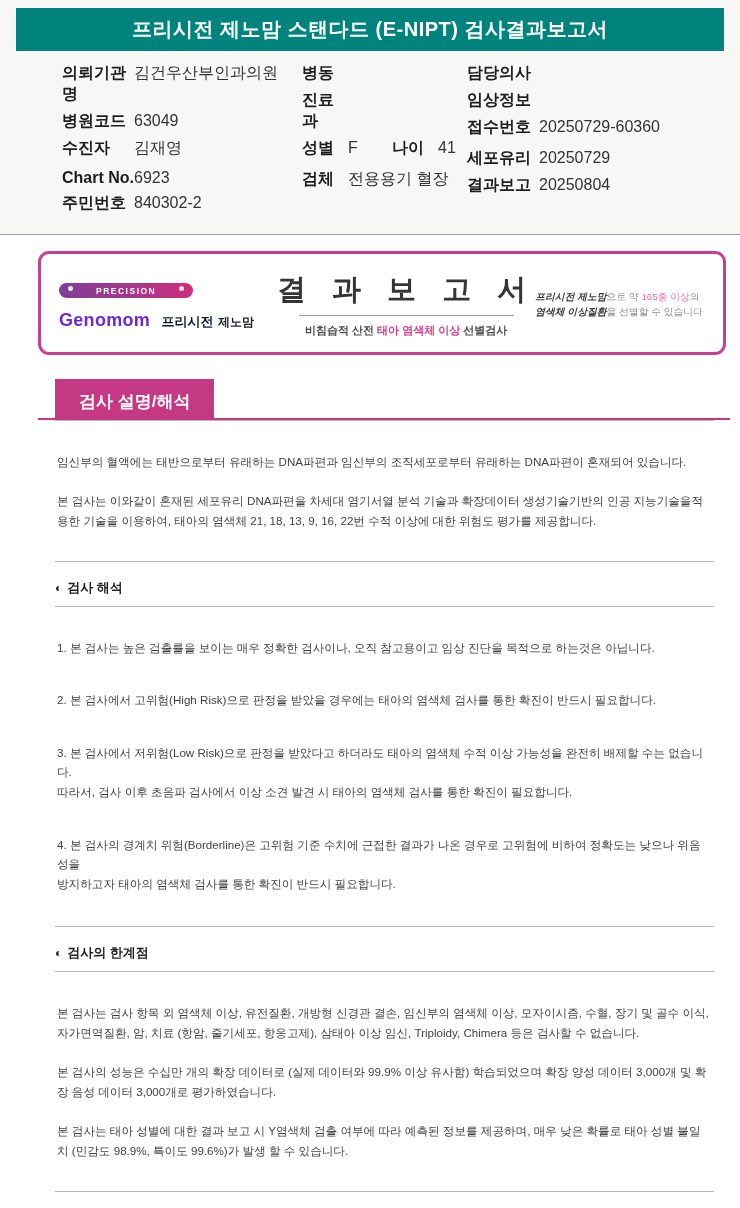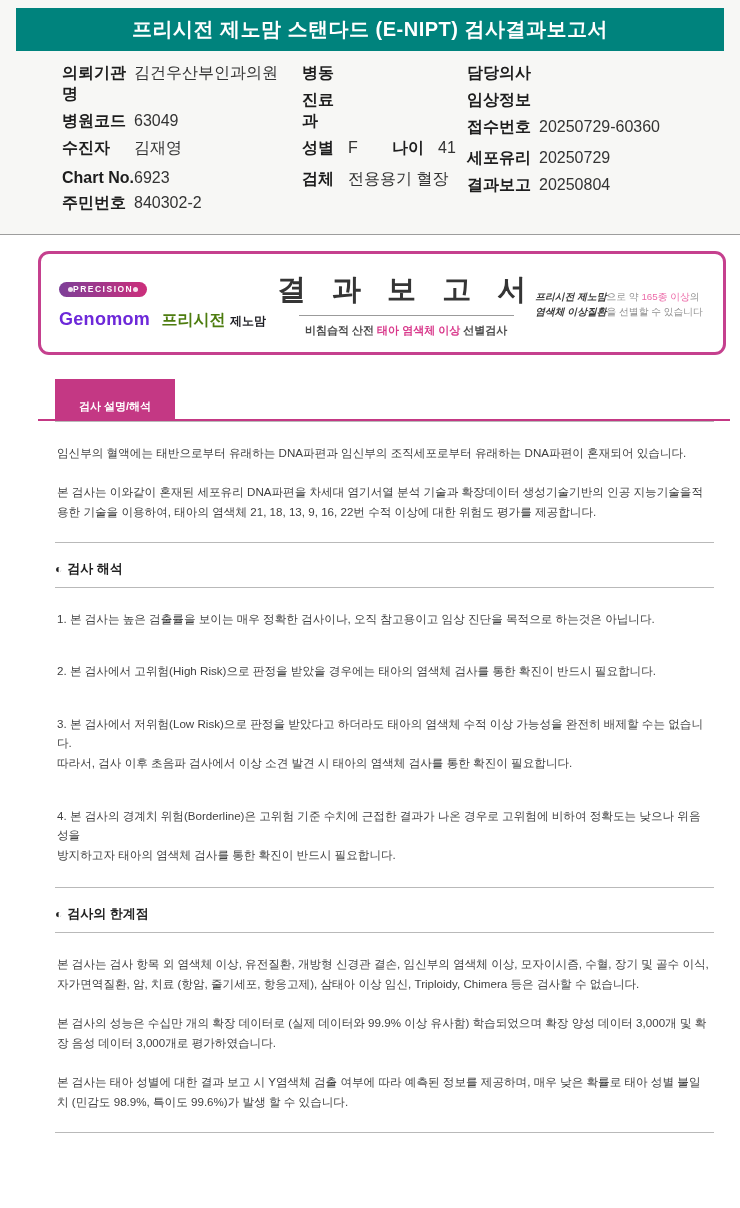--- a/index.html
+++ b/index.html
@@ -19,47 +19,47 @@
   .info-row{display:flex;font-size:16px;margin-bottom:6px;align-items:baseline;}
   .info-label{font-weight:bold;color:#1d1d1d;width:72px;flex:none;}
   .info-label.w46{width:46px;}
   .info-value{color:#333;}
   .info-value.w44{width:44px;flex:none;}
   .gap-top{margin-top:10px;}
   
   .banner{margin:16px 14px 0 38px;border:3px solid #C5408E;border-radius:11px;
     padding:16px 18px 14px;display:flex;align-items:center;background:#fff;}
   .b-left{width:218px;flex:none;}
-  .precision-pill{display:inline-flex;align-items:center;gap:0;
+  .precision-pill{display:inline-flex;align-items:flex-start;gap:23px;
     background:linear-gradient(90deg,#7d3f98,#cc2f7b);color:#fff;
     font-size:8.5px;font-weight:bold;letter-spacing:1.5px;border-radius:9px;
     padding:2.5px 9px;margin-bottom:12px;}
   .pill-dot{width:5px;height:5px;border-radius:50%;background:rgba(255,255,255,.85);display:inline-block;}
   .brand-line{white-space:nowrap;}
   .brand-main{font-size:18px;font-weight:700;color:#6d28d9;letter-spacing:0.3px;}
-  .brand-kr-hl{font-size:16px;font-weight:bold;color:#4d7c0f;margin-left:7px;}
+  .brand-kr-hl{font-size:13px;font-weight:bold;color:#0f172a;margin-left:7px;}
   .brand-kr{font-size:12px;font-weight:bold;color:#1e1e24;}
   .b-center{flex:1;text-align:center;}
   .b-title{font-size:29px;font-weight:800;color:#353535;letter-spacing:9px;white-space:nowrap;}
   .b-rule{width:215px;border-bottom:1px solid #9b9b9b;margin:5px auto 7px;}
   .b-sub{font-size:11px;color:#4c4c4c;font-weight:bold;}
   .b-sub .hl{color:#D93A8C;}
   .b-right{width:178px;flex:none;font-size:9.8px;color:#8f8f8f;line-height:1.55;}
   .b-right b{color:#3a3a3a;font-style:italic;}
   .b-right .hl{color:#EC6AA8;}
   
   .sec-bar{margin:24px 10px 0 38px;border-bottom:2px solid #C43884;padding-left:17px;line-height:0;}
   .sec-label{display:inline-block;background:#C43884;color:#fff;font-weight:bold;
-    font-size:11px;line-height:normal;padding:20px 24px 5px;vertical-align:bottom;}
+    font-size:17px;line-height:normal;padding:11px 24px 5px;vertical-align:bottom;}
   
   .content{margin:0 26px 0 55px;}
   .sub-title{font-size:13px;font-weight:bold;color:#1f1f1f;margin:17px 0 9px;}
   .bullet{margin-right:5px;font-size:12px;color:#1f1f1f;}
   .sub-body{border-top:1px solid #b9b9b9;border-bottom:1px solid #b9b9b9;
-    padding:1px 2px;font-size:11.6px;line-height:1.7;color:#3f3f3f;white-space:pre-line;}
+    padding:11px 2px;font-size:11.6px;line-height:1.7;color:#3f3f3f;white-space:pre-line;}
   .item{white-space:pre-line;margin-bottom:13px;}
   .item:last-child{margin-bottom:2px;}
 </style>
 </head>
 <body>
 
 <div class="top">
   <div class="titlebar">프리시전 제노맘 스탠다드 (E-NIPT) 검사결과보고서</div>
   <div class="info">
     <div class="info-col1">

